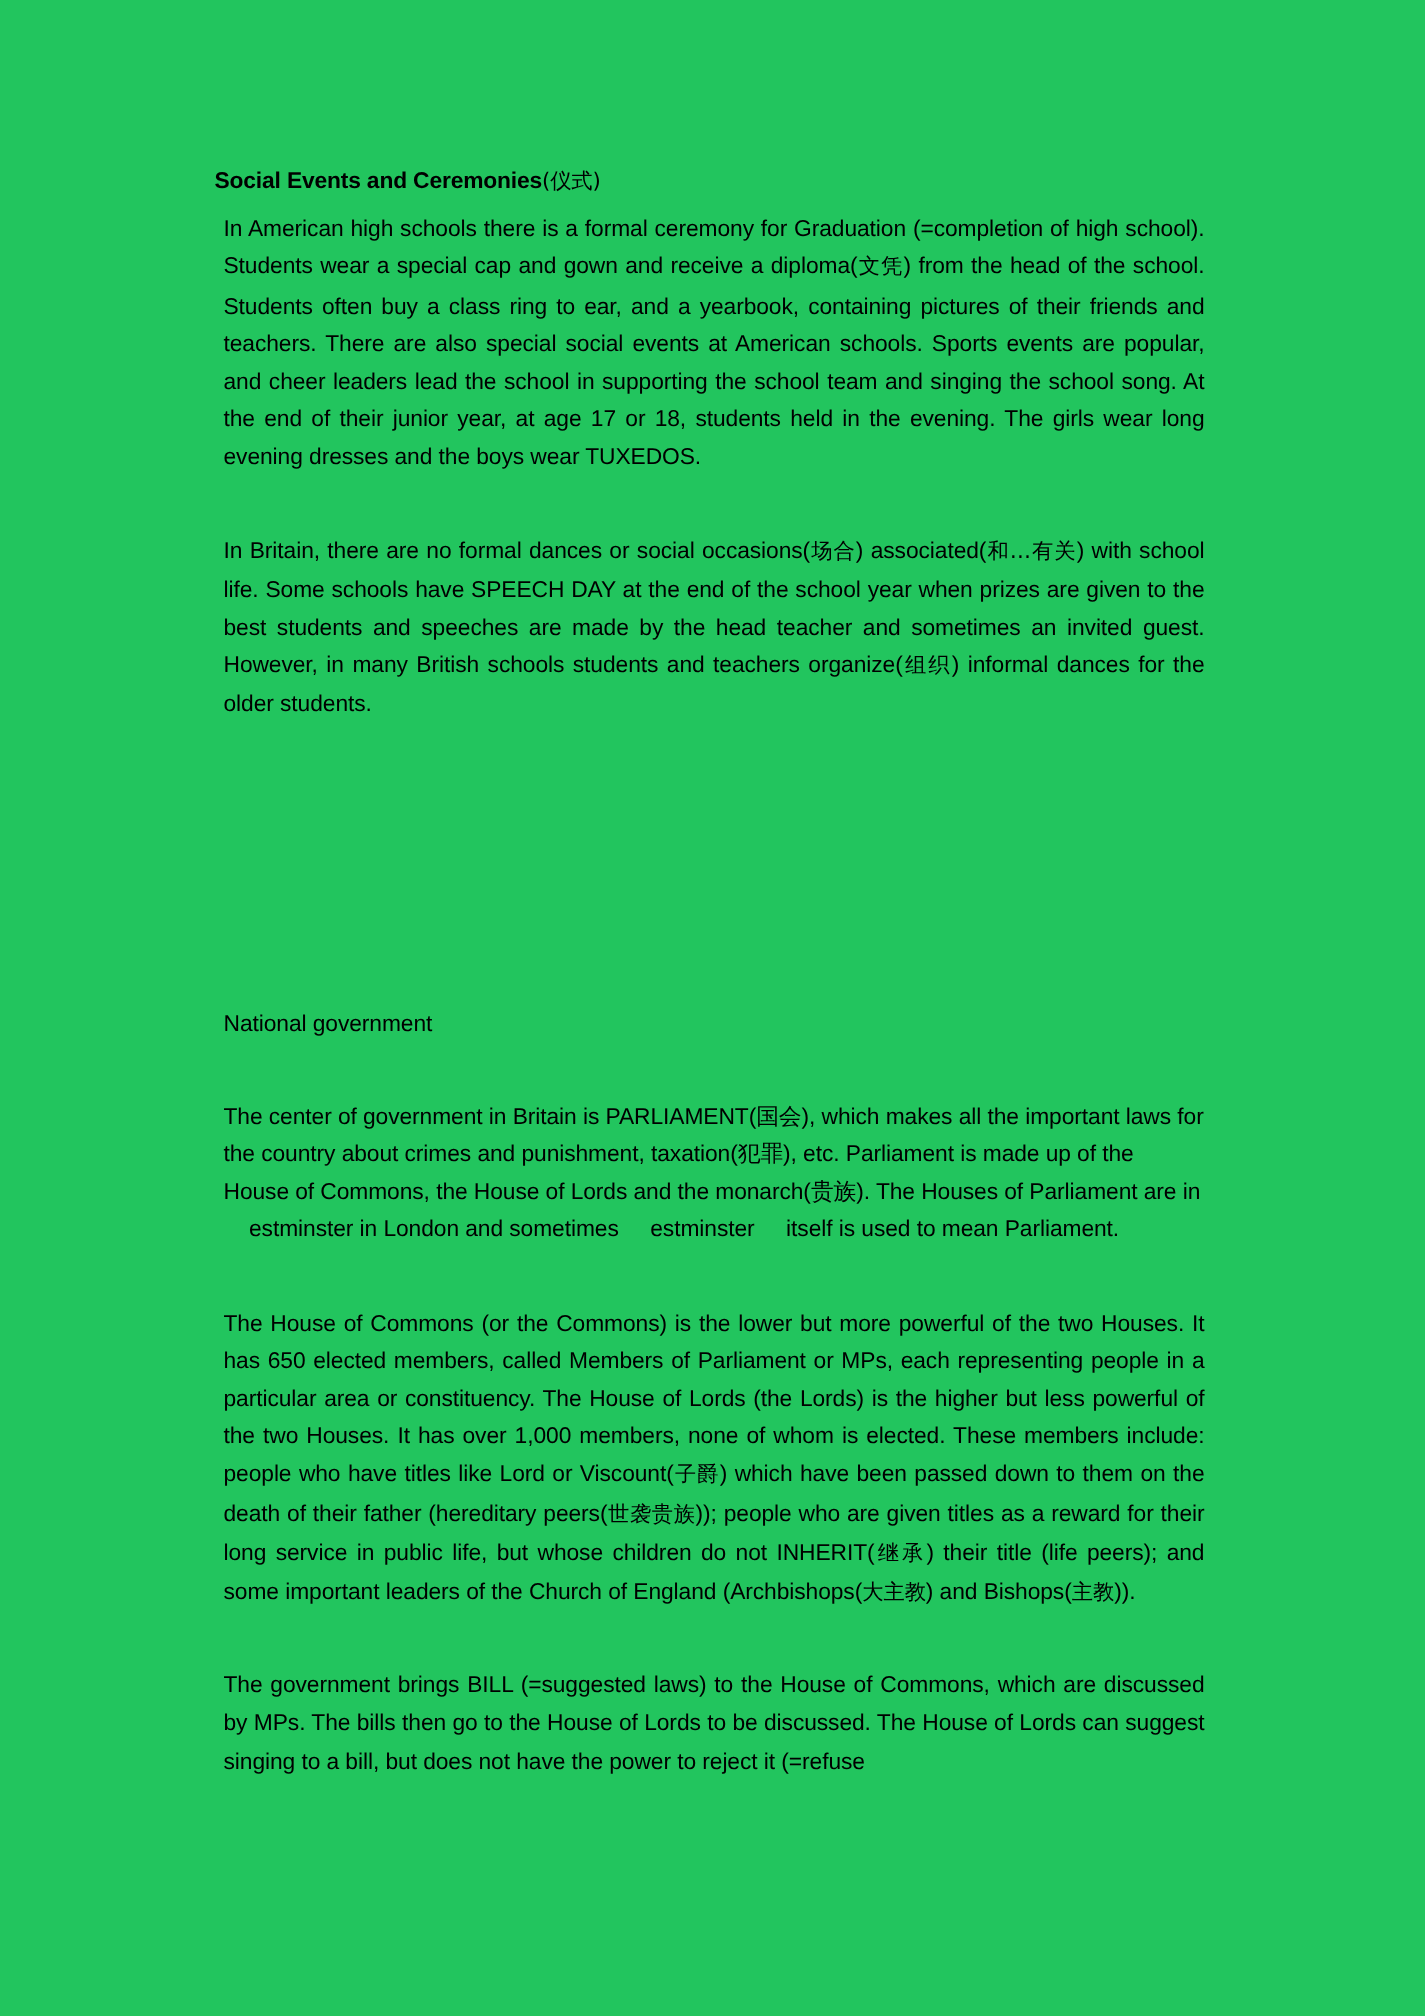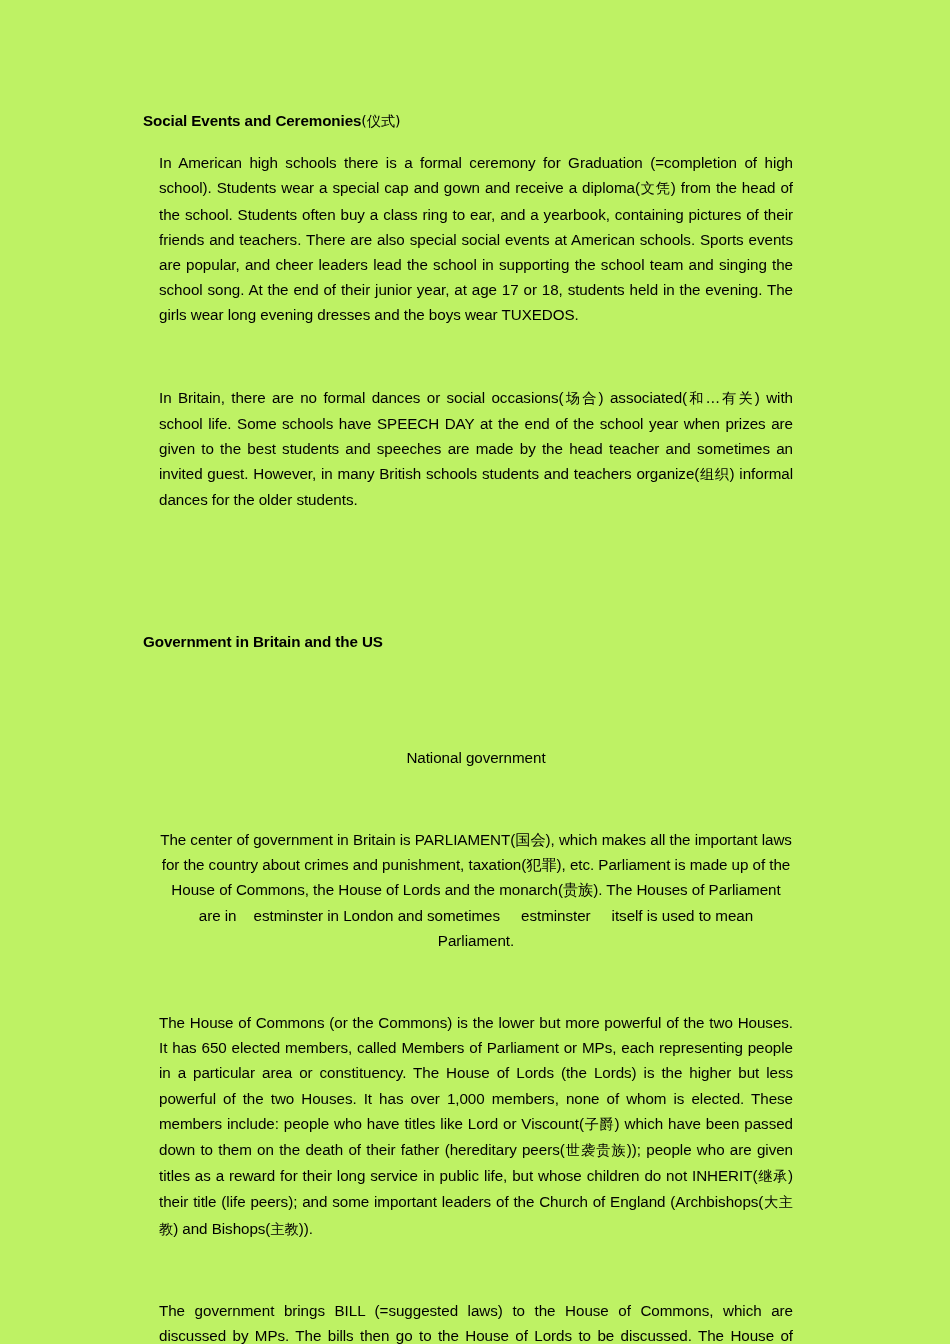--- a/index.html
+++ b/index.html
@@ -12,49 +12,49 @@
     width: 950px;
     height: 1344px;
     font-family: "Liberation Sans", sans-serif;
     color: #000000;
     -webkit-font-smoothing: antialiased;
   }
   .page {
     position: relative;
     width: 950px;
     height: 1344px;
-    background: #bef264;
+    background: #22c55e;
     box-sizing: border-box;
     padding: 108px 142px 0 143px;
   }
   .doc-body {
     width: 666px;
   }
   
   .h-bold {
     font-size: 15.2px;
     font-weight: bold;
     line-height: 25.2px;
     margin: 0;
     letter-spacing: -0.1px;
   }
   .h-bold .cn {
     font-weight: normal;
   }
   p.para {
     font-size: 15.2px;
     line-height: 25.2px;
-    margin: 16px;
+    margin: 6px;
     text-align: justify;
     text-justify: inter-word;
     letter-spacing: -0.05px;
     word-spacing: 0px;
   }
   p.para.ragged {
-    text-align: center;
+    text-align: left;
   }
   .cn {
     font-family: "DejaVu Sans", "Liberation Sans", sans-serif;
     font-size: 14.2px;
   }
   
   .gap-para   { height: 25px; }
   .gap-block1 { height: 100px; }
   .gap-block2 { height: 50px; }
   .gap-block3 { height: 25px; }
@@ -79,21 +79,20 @@
     <div class="h-bold"><span>Social Events and Ceremonies</span><span class="cn">(<span class="cn">仪式</span>)</span></div>
 
     <p class="para">In American high schools there is a formal ceremony for Graduation (=completion of high school). Students wear a special cap and gown and receive a diploma(<span class="cn">文凭</span>) from the head of the school. Students often buy a class ring to ear, and a yearbook, containing pictures of their friends and teachers. There are also special social events at American schools. Sports events are popular, and cheer leaders lead the school in supporting the school team and singing the school song. At the end of their junior year, at age 17 or 18, students held in the evening. The girls wear long evening dresses and the boys wear TUXEDOS.</p>
 
     <div class="gap-para"></div>
 
     <p class="para">In Britain, there are no formal dances or social occasions(<span class="cn">场合</span>) associated(<span class="cn">和…有关</span>) with school life. Some schools have SPEECH DAY at the end of the school year when prizes are given to the best students and speeches are made by the head teacher and sometimes an invited guest. However, in many British schools students and teachers organize(<span class="cn">组织</span>) informal dances for the older students.</p>
 
     <div class="gap-block1"></div>
 
-    <div class="h-bold">Government in Britain and the US</div>
 
     <div class="gap-block2"></div>
 
 
     <div class="gap-block3"></div>
 
     <p class="para ragged">National government</p>
 
     <div class="gap-block4"></div>
 

